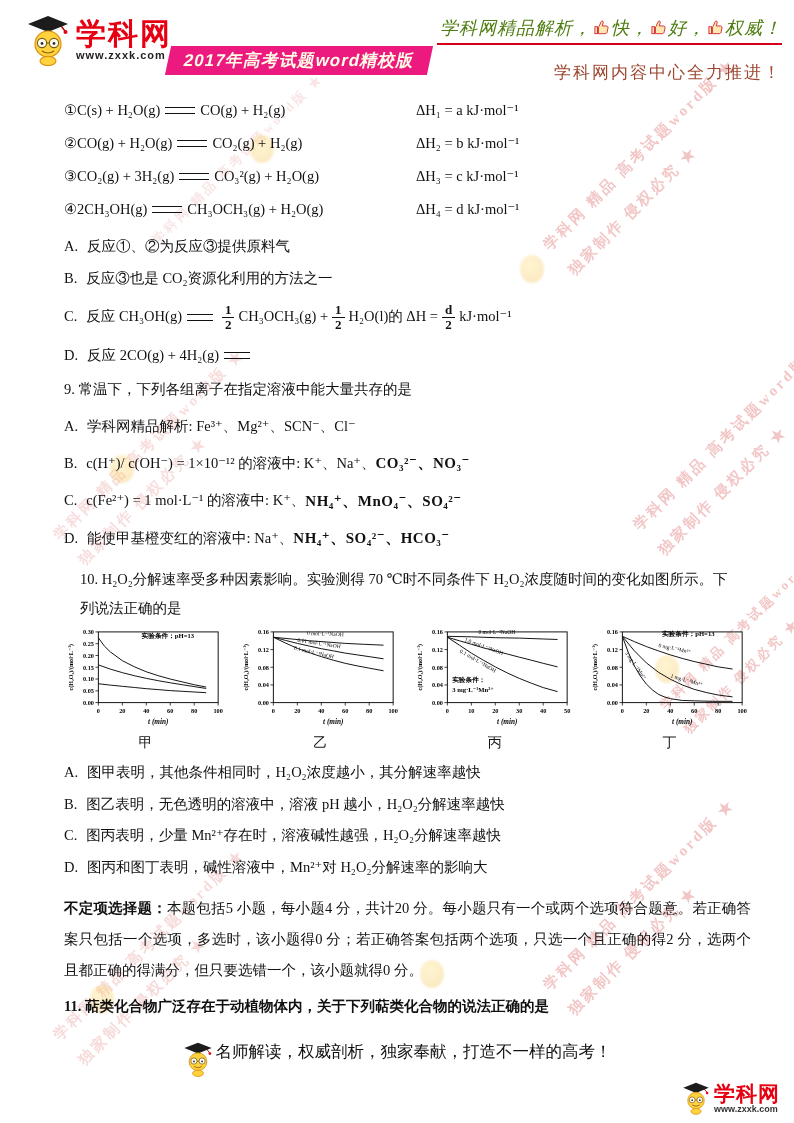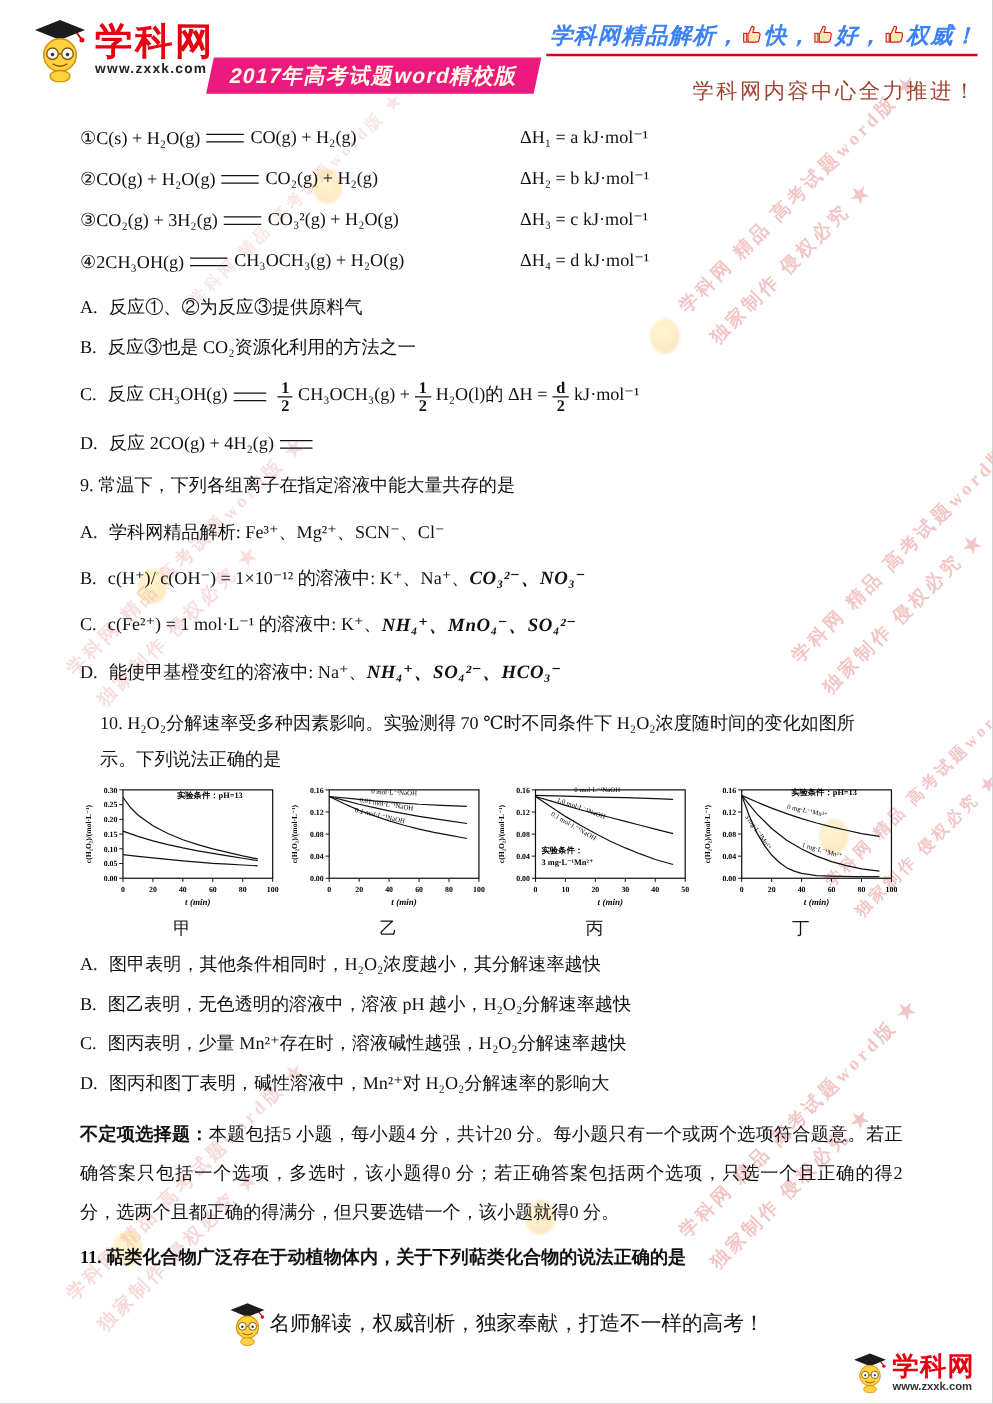--- a/index.html
+++ b/index.html
@@ -11,54 +11,54 @@
   .logo{position:absolute;left:26px;top:14px;display:flex;align-items:center;gap:6px;}
   .logo .mascot{width:44px;height:52px;}
   .logo-name{font-size:30px;font-weight:bold;color:#e60012;letter-spacing:2px;
              font-family:"Liberation Sans","DejaVu Sans",sans-serif;line-height:1;}
   .logo-url{font-size:11px;font-weight:bold;color:#222;letter-spacing:1px;
             font-family:"Liberation Sans","DejaVu Sans",sans-serif;}
   .banner{position:absolute;left:168px;top:46px;background:#ec1a7e;color:#fffde6;
           font-weight:bold;font-size:17px;padding:3px 16px;transform:skewX(-12deg);
           letter-spacing:1px;font-family:"Liberation Sans","DejaVu Sans",sans-serif;}
   .slogan-wrap{position:absolute;right:12px;top:16px;width:345px;text-align:right;}
-  .script-line{color:#3b82f6;font-weight:bold;font-style:italic;font-size:18px;
+  .script-line{color:#4d7c0f;font-weight:normal;font-style:italic;font-size:18px;
                white-space:nowrap;letter-spacing:1px;}
   .script-line .thumb{width:17px;height:17px;vertical-align:-2px;margin:0 1px;}
   .red-underline{border-bottom:2px solid #d4001a;margin-top:3px;}
   .sub-slogan{margin-top:16px;color:#9c4630;font-size:17px;letter-spacing:2px;}
   
-  .content{position:absolute;left:64px;right:72px;top:94px;font-size:14.5px;}
+  .content{position:absolute;left:64px;right:43px;top:94px;font-size:14.5px;}
   .eq-row{height:33px;display:flex;align-items:center;white-space:nowrap;}
   .eq-main{display:flex;align-items:center;min-width:352px;}
   .eqsign{display:inline-block;width:30px;height:5px;border-top:1.5px solid #111;
           border-bottom:1.5px solid #111;margin:0 5px;}
   .eqsign.small{width:26px;}
   .opt{margin:10px 0;line-height:1.5;display:flex;align-items:center;flex-wrap:nowrap;}
   .opt .label{margin-right:9px;flex:none;}
   .opt.tall{margin:13px 0;}
   .frac{display:inline-flex;flex-direction:column;align-items:center;font-weight:bold;
         font-size:13px;line-height:1.1;margin:0 4px;vertical-align:middle;}
   .frac .num{border-bottom:1.2px solid #111;padding:0 3px;}
-  .ions{font-weight:bold;font-size:15px;letter-spacing:.5px;font-style:italic;}
+  .ions{font-weight:bold;font-size:15px;letter-spacing:.5px;}
   .qtitle{margin:12px 0 8px;line-height:1.5;}
   .q9 .opt{margin:15px 0;}
   .q10-title{margin:14px 16px 4px;line-height:2.0;}
   
   .charts{display:flex;justify-content:space-between;margin:4px 0 2px;}
   .charts figure{margin:0;text-align:center;}
   .charts svg{width:163px;height:108px;display:block;
               font-family:"Liberation Serif","DejaVu Serif",serif;}
   .charts figcaption{font-size:14px;margin-top:-1px;}
   
   .note{margin:14px 0 4px;line-height:2.15;text-align:justify;}
   .note .lead{font-weight:bold;}
   .q11{margin:10px 0;line-height:1.5;font-weight:bold;}
   .footer-center{position:absolute;left:0;right:0;bottom:46px;display:flex;
-                 justify-content:center;align-items:center;gap:3px;font-size:16.5px;}
+                 justify-content:center;align-items:flex-start;gap:3px;font-size:16.5px;}
   .footer-center .mascot{width:30px;height:36px;}
   .corner-logo{position:absolute;right:14px;bottom:8px;display:flex;align-items:center;gap:4px;}
   .corner-logo .mascot{width:28px;height:34px;}
   .corner-name{font-size:21px;font-weight:bold;color:#e60012;letter-spacing:1px;
                font-family:"Liberation Sans","DejaVu Sans",sans-serif;line-height:1;}
   .corner-url{font-size:9px;font-weight:bold;color:#333;
               font-family:"Liberation Sans","DejaVu Sans",sans-serif;}
   
   .wm{position:absolute;display:flex;flex-direction:column;gap:16px;
       transform:rotate(-45deg);color:rgba(224,118,118,.42);font-weight:bold;

